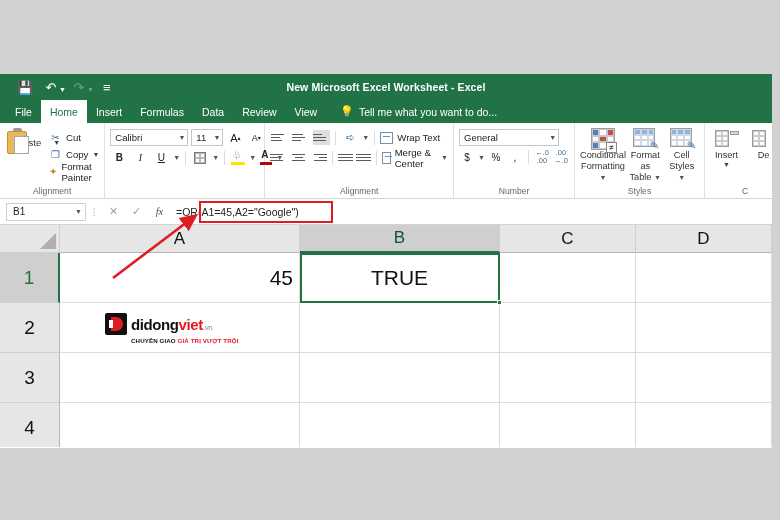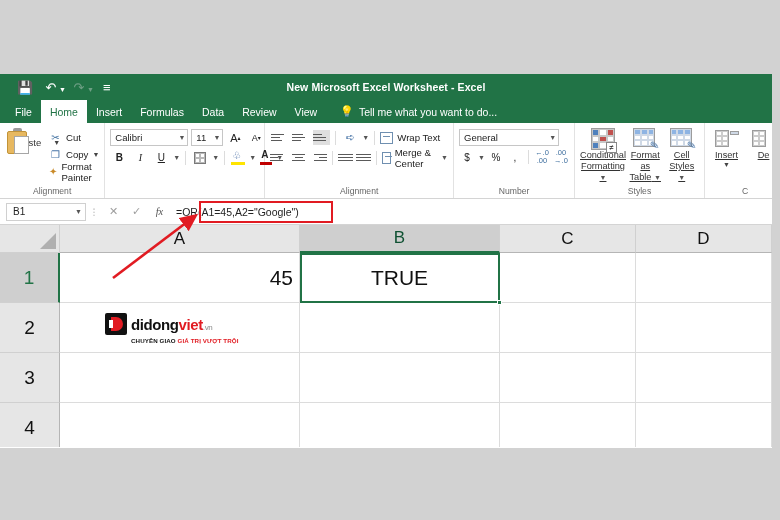--- a/index.html
+++ b/index.html
@@ -151,21 +151,21 @@
     display: flex; align-items: center; justify-content: space-between;
     font-size: 9.5px; color: #222; padding: 0 2px 0 4px;
   }
   .nbtn { width: 16px; height: 16px; display: flex; align-items: center; justify-content: center; font-size: 10px; color: #222; }
   .dec-ico { font-size: 7.5px; color: #3f6f9f; line-height: 8px; text-align: center; }
 
   
   .style-btn {
     display: flex; flex-direction: column; align-items: center; width: 50px; padding-top: 2px;
   }
-  .style-btn .lbl { font-size: 9.2px; color: #333; text-align: center; line-height: 11px; text-decoration: underline; }
+  .style-btn .lbl { font-size: 9.2px; color: #333; text-align: center; line-height: 11px; }
   .cf-ico {
     width: 24px; height: 22px; display: grid;
     grid-template-columns: repeat(3,1fr); grid-template-rows: repeat(3,1fr);
     border: 1px solid #9c9c9c; position: relative;
   }
   .cf-ico i { border: .5px solid #c8c8c8; }
   .cf-ico i.r { background: #c0504d; }
   .cf-ico i.b { background: #4f81bd; }
   .cf-badge {
     position: absolute; right: -3px; bottom: -4px; width: 11px; height: 11px;

